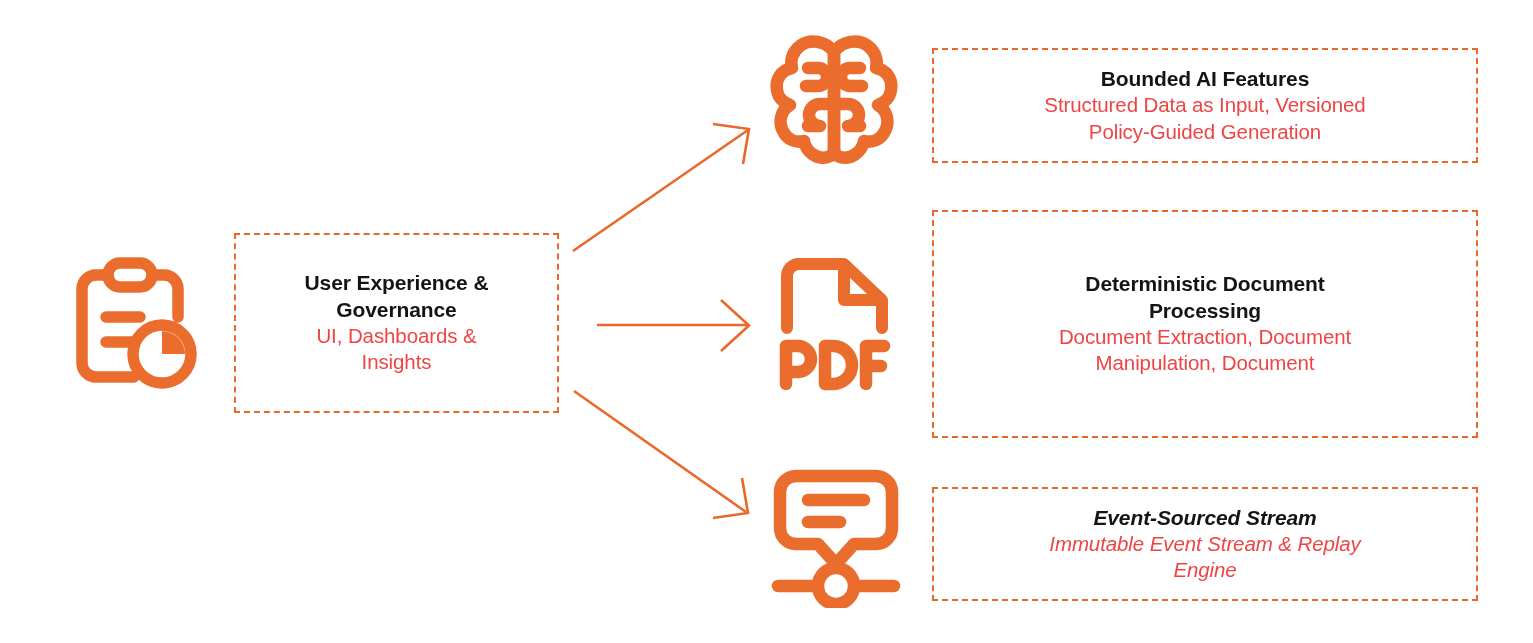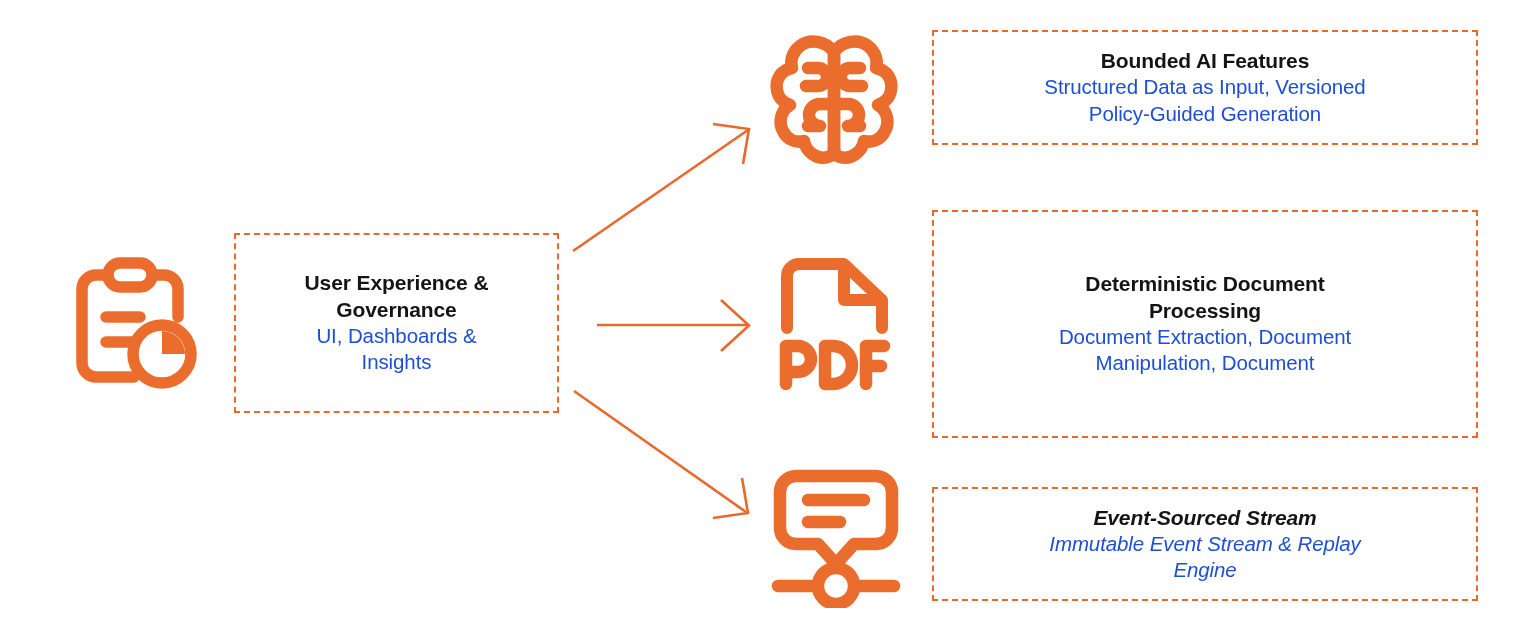--- a/index.html
+++ b/index.html
@@ -33,30 +33,30 @@
   .dbox .title {
     font-weight: bold;
     font-size: 21px;
     line-height: 1.26;
     color: #141414;
     letter-spacing: -0.1px;
   }
   .dbox .desc {
     font-size: 20.5px;
     line-height: 1.28;
-    color: #1d4ed8;
+    color: #ef4444;
     font-weight: 400;
     letter-spacing: -0.1px;
   }
   .dbox .desc.gap {
   }
 
   
   #box-source   { left: 234px; top: 233px; width: 325px; height: 180px; }
-  #box-ai       { left: 932px; top: 30px;  width: 546px; height: 115px; }
+  #box-ai       { left: 932px; top: 48px;  width: 546px; height: 115px; }
   #box-pdf      { left: 932px; top: 210px; width: 546px; height: 228px; text-align: center; }
   #box-event    { left: 932px; top: 487px; width: 546px; height: 114px; font-style: italic; }
 
   
   .icon {
     position: absolute;
   }
   #icon-clipboard { left: 62px;  top: 255px; width: 136px; height: 136px; }
   #icon-brain     { left: 768px; top: 30px;  width: 132px; height: 138px; }
   #icon-pdf       { left: 774px; top: 254px; width: 122px; height: 140px; }

